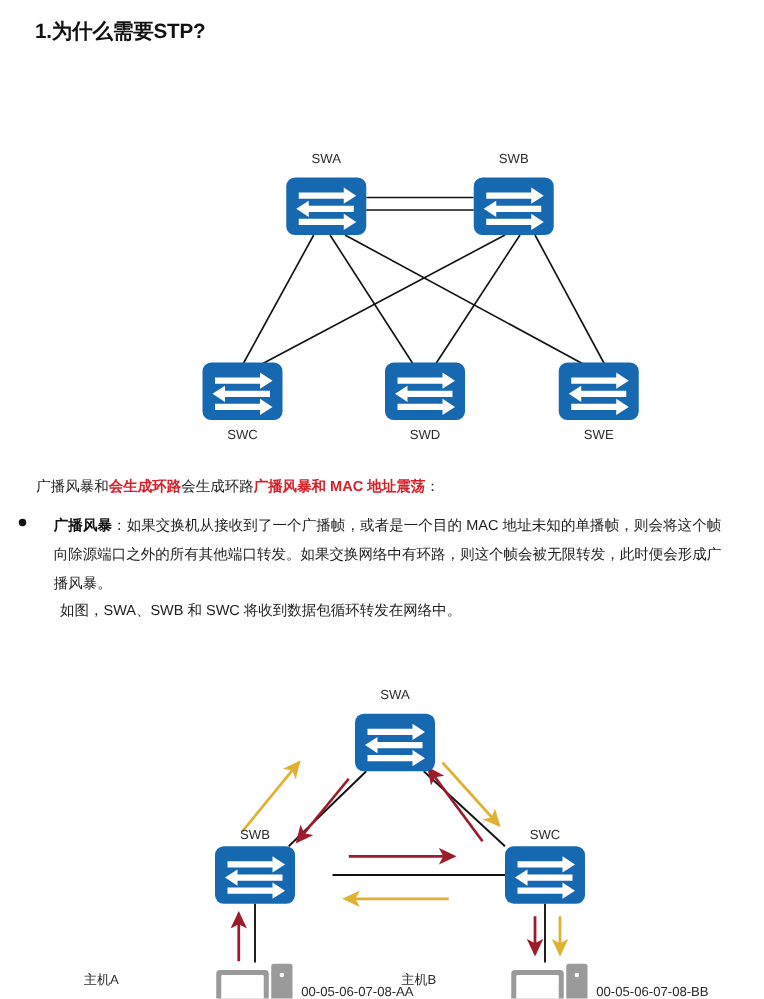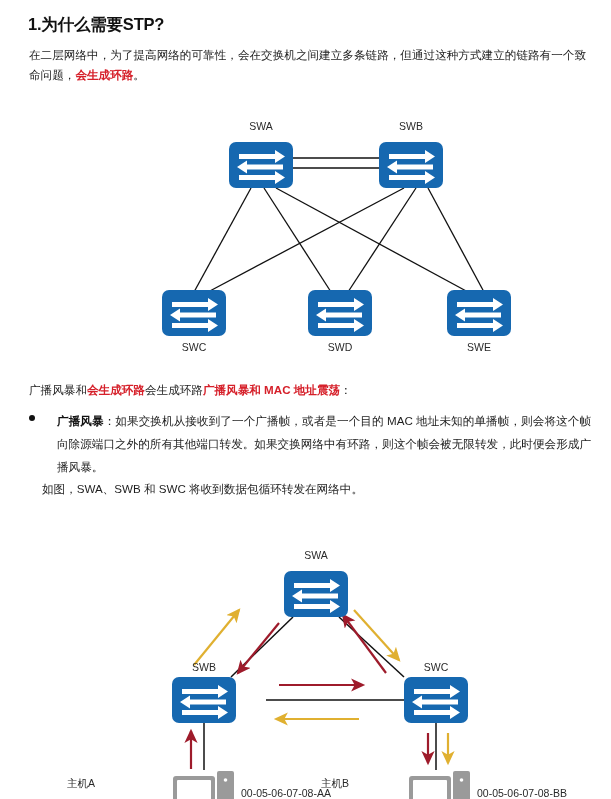--- a/index.html
+++ b/index.html
@@ -57,21 +57,21 @@
     top: 381px;
     width: 560px;
     font-size: 11.6px;
     line-height: 18px;
     color: #1d1d1d;
     white-space: nowrap;
   }
 
   .bullet-wrap {
     position: absolute;
-    left: 29px;
+    left: 15px;
     top: 409px;
     width: 562px;
   }
   .bullet-dot {
     position: absolute;
     left: 0px;
     top: 6px;
     width: 6px;
     height: 6px;
     background: #111;
@@ -79,21 +79,21 @@
   }
   .bullet-body {
     margin-left: 28px;
     font-size: 11.6px;
     line-height: 23px;
     color: #1d1d1d;
     text-align: justify;
   }
   .bullet-body b { font-weight: bold; color: #111; }
   .bullet-line-last {
-    margin-left: 13px;
+    margin-left: 33px;
     font-size: 11.6px;
     line-height: 22px;
     color: #1d1d1d;
     white-space: nowrap;
   }
 
   
   .diagram {
     position: absolute;
     left: 16px;
@@ -117,23 +117,20 @@
     fill: #2a2a2a;
   }
 </style>
 </head>
 <body>
 
 <div class="page">
 
   <div class="heading">1.为什么需要STP?</div>
 
-  <div class="para-intro">
-    <span>在二层网络中，为了提高网络的可靠性，会在交换机之间建立多条链路，但通过这种方式建立的链路有一个致命问题，</span><span class="red-bold">会生成环路</span><span>。</span>
-  </div>
 
   <div class="diagram" style="top:110px;">
     <svg width="611" height="255" viewBox="0 0 611 255" xmlns="http://www.w3.org/2000/svg">
       <defs>
         <g id="switchIcon">
           <rect x="0" y="0" width="64" height="46" rx="7" ry="7" fill="#1668b0"></rect>
 
           <path d="M10 12 L46 12 L46 8 L56 14.5 L46 21 L46 17 L10 17 Z" fill="#ffffff"></path>
 
           <path d="M54 22.5 L18 22.5 L18 18.5 L8 25 L18 31.5 L18 27.5 L54 27.5 Z" fill="#ffffff"></path>

